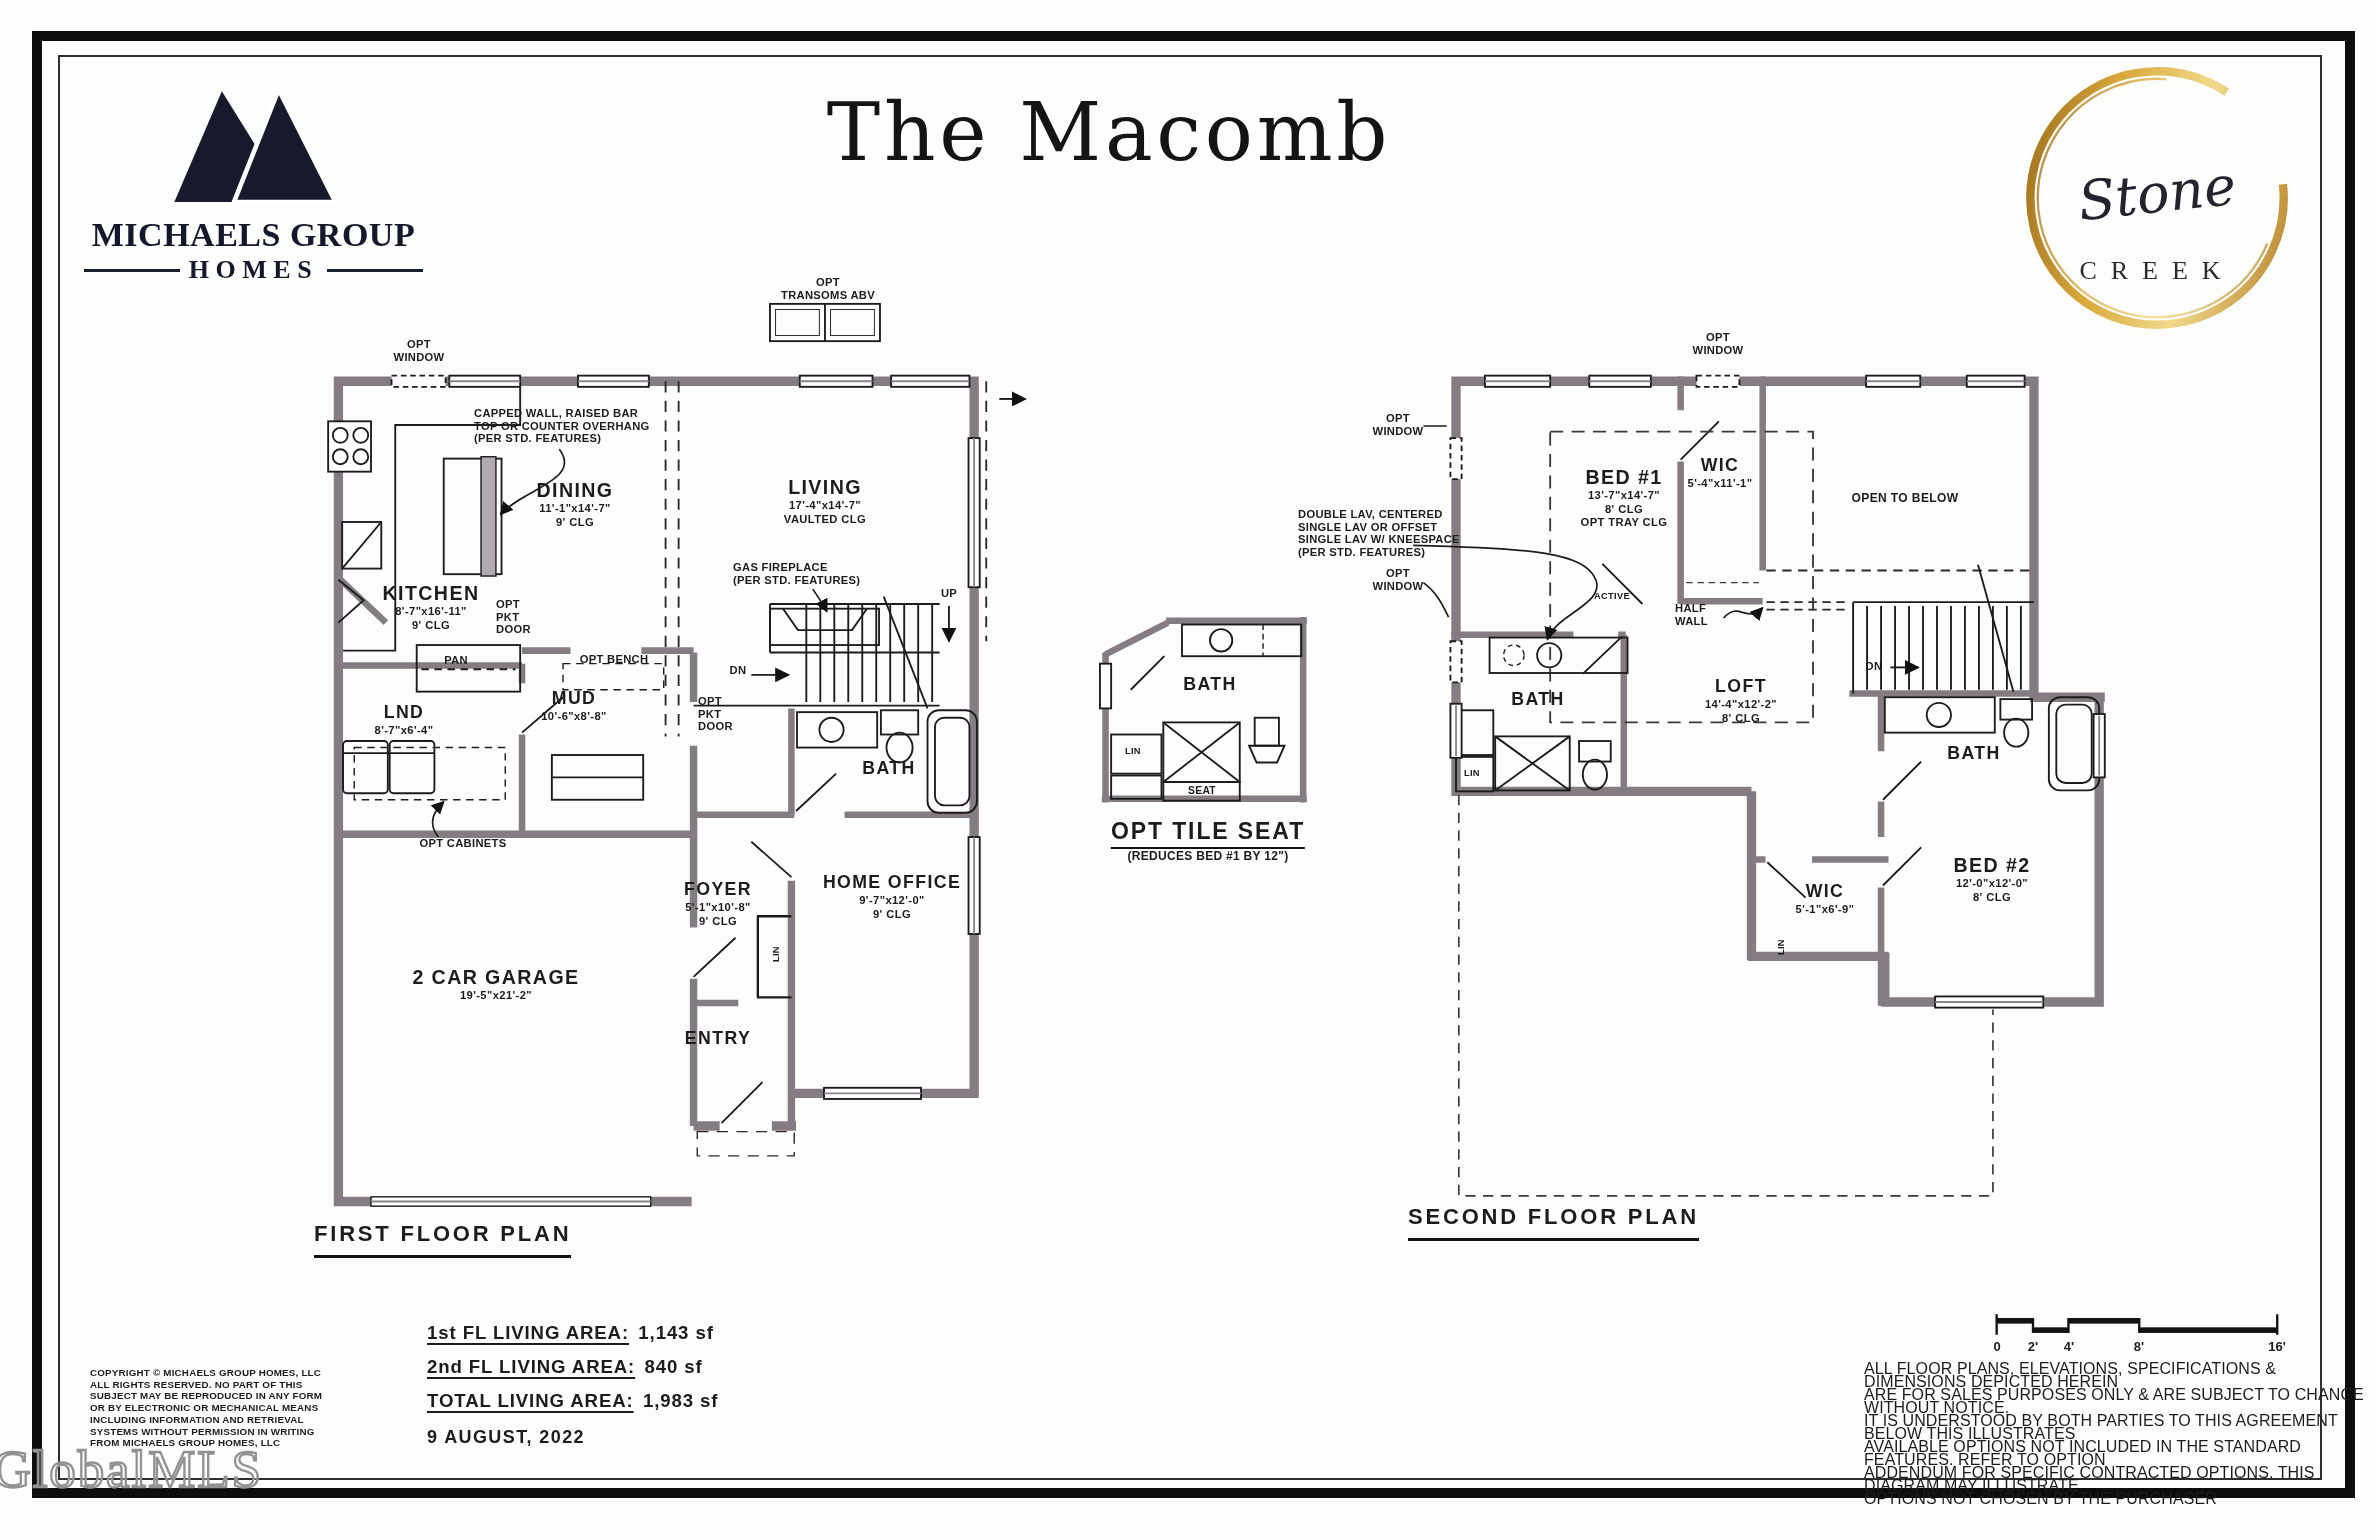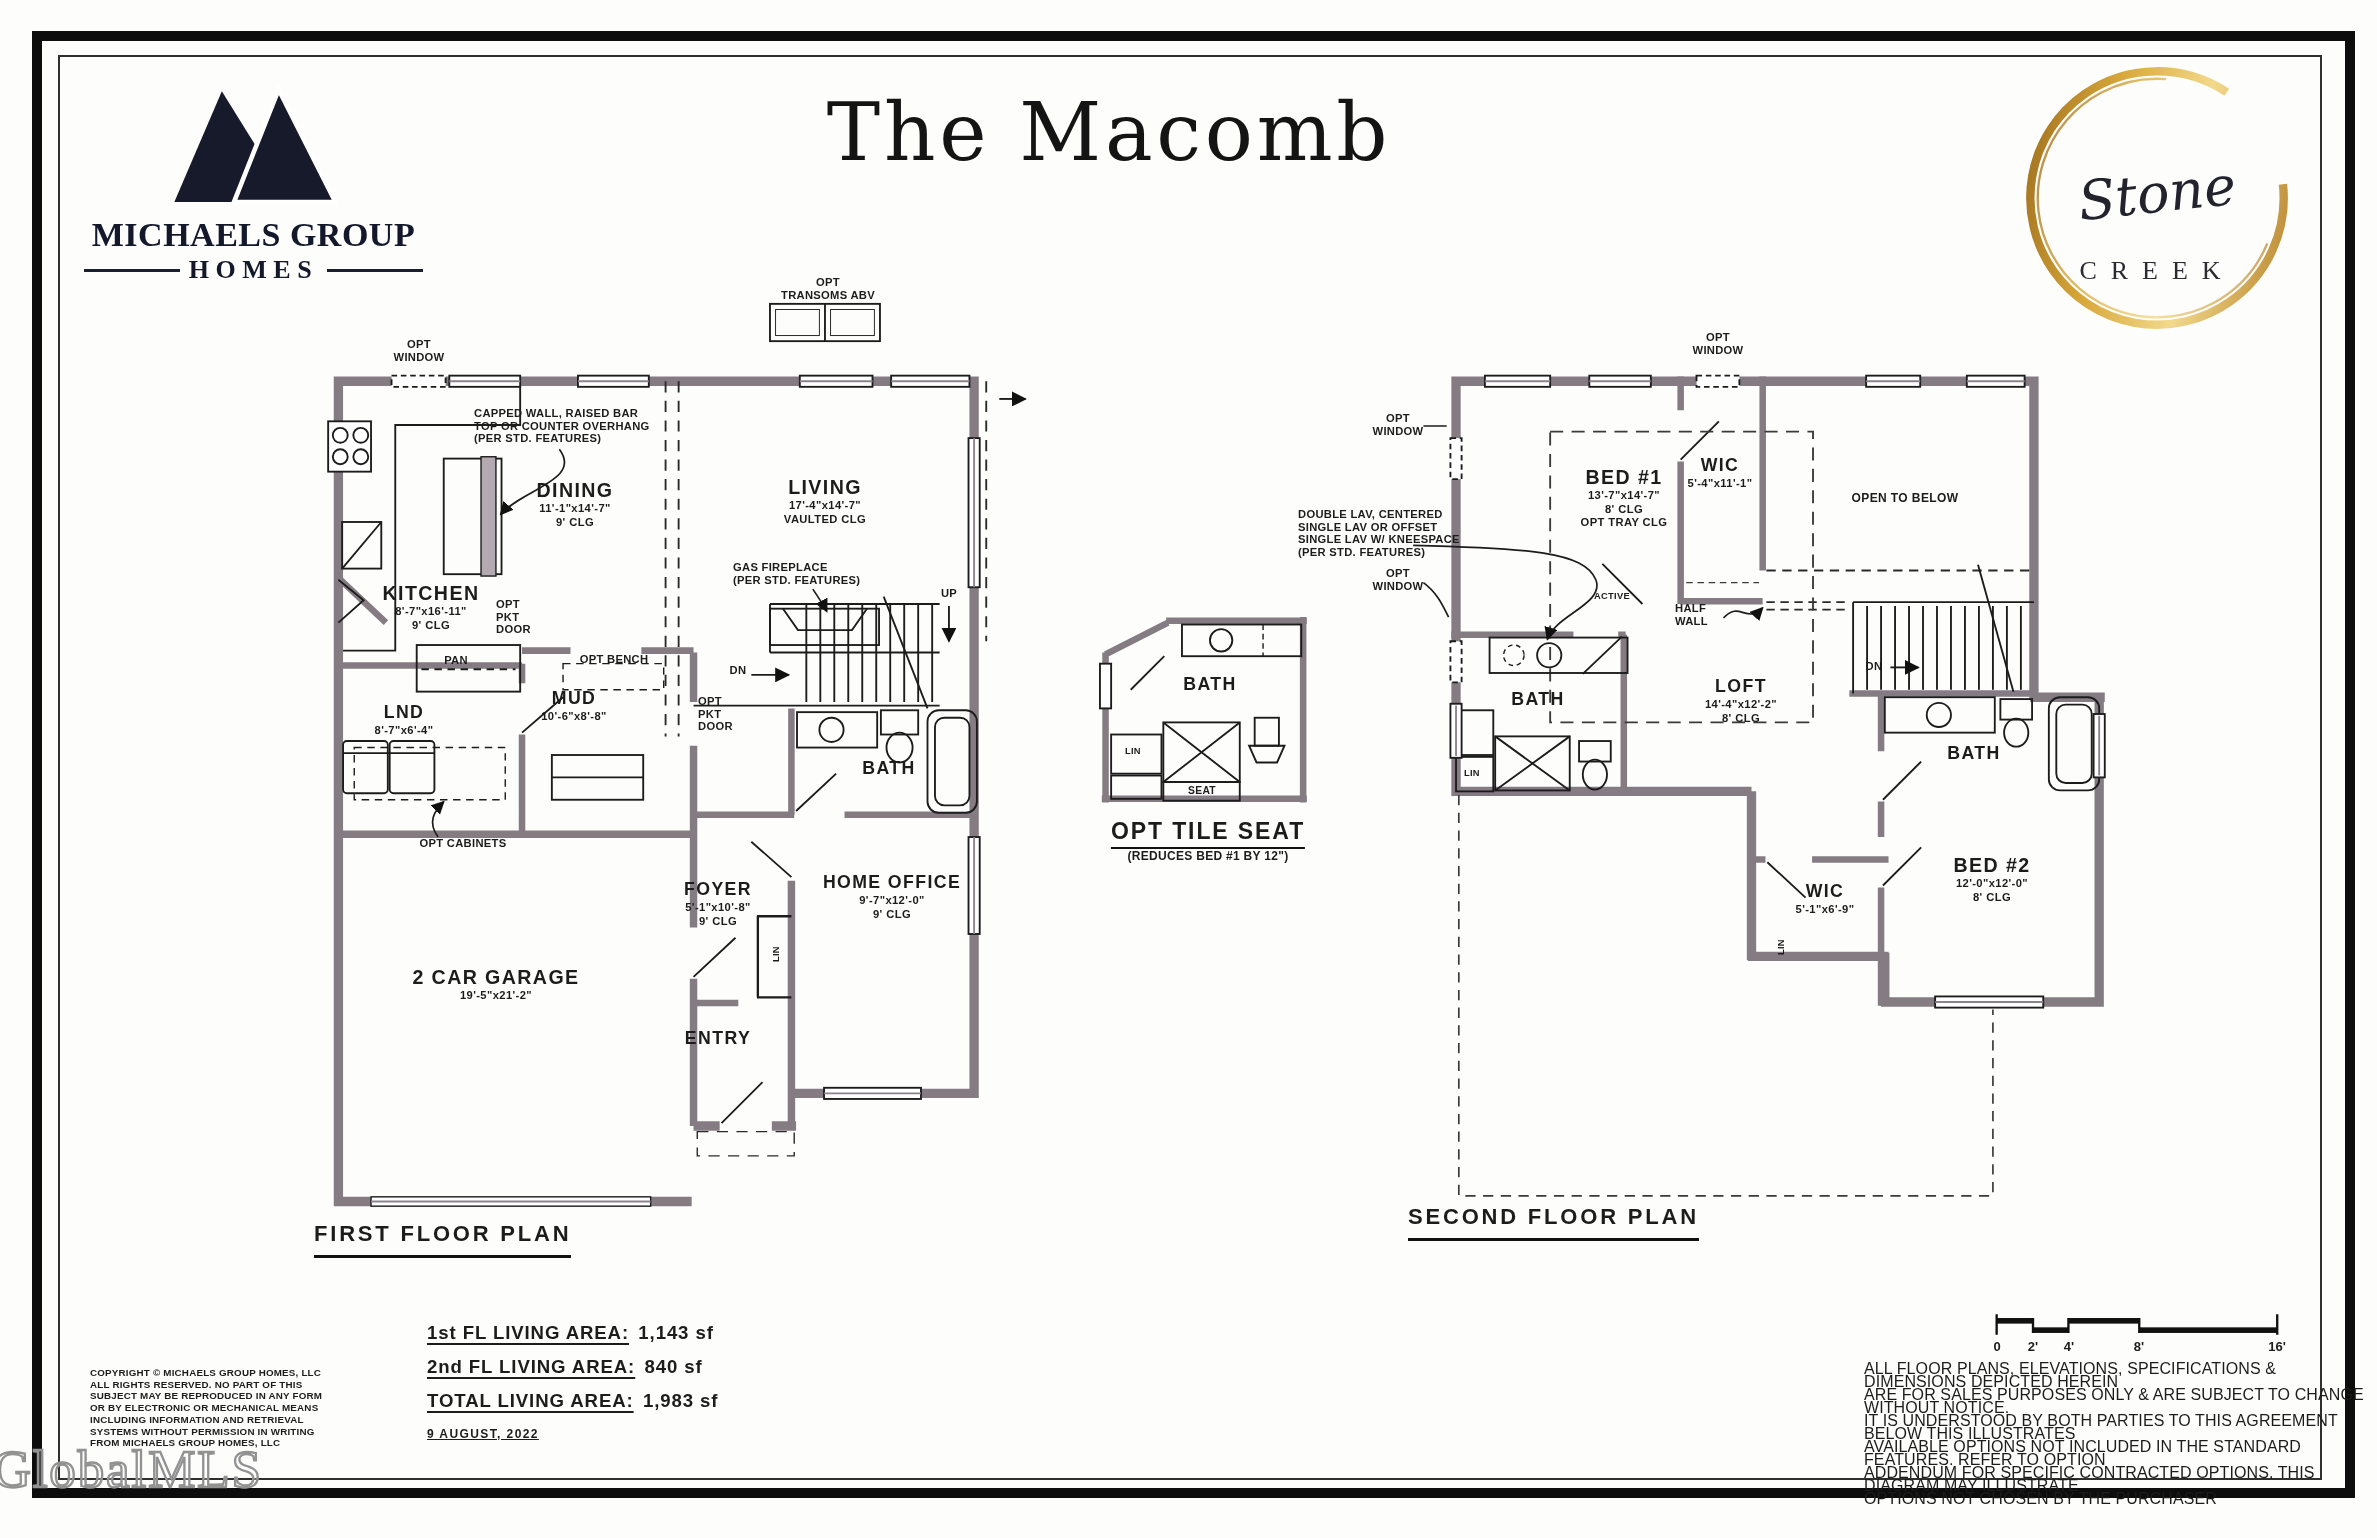--- a/index.html
+++ b/index.html
@@ -29,21 +29,21 @@
                font-family:"DejaVu Serif",serif;font-size:80px;letter-spacing:3.7px;color:#141414;white-space:nowrap;}
   .stone{position:absolute;left:2021px;top:58px;width:272px;height:280px;z-index:2;}
   .stone .script{position:absolute;left:50%;top:104px;transform:translateX(-50%) rotate(-6deg);
                  font-family:"DejaVu Serif",serif;font-style:italic;font-size:54px;color:#23232e;}
   .stone .caps{position:absolute;left:50%;top:198px;transform:translateX(-50%);
                font-family:"Liberation Serif",serif;font-size:26px;letter-spacing:14px;color:#2a2a33;}
   .stats{position:absolute;left:427px;top:1322px;z-index:2;}
   .stats .row{font-weight:bold;font-size:18.6px;letter-spacing:0.9px;height:34px;}
   .stats .k{text-decoration:underline;text-underline-offset:3.7px;text-decoration-thickness:1.9px;}
   .stats .v{margin-left:9.3px;}
-  .stats .date{font-weight:bold;font-size:12px;letter-spacing:1.4px;margin-top:2.8px;text-decoration:underline;}
+  .stats .date{font-weight:bold;font-size:18px;letter-spacing:1.4px;margin-top:2.8px;}
   .copyright{position:absolute;left:90px;top:1367px;z-index:2;font-weight:bold;font-size:9.8px;line-height:11.7px;letter-spacing:0.2px;}
   .disclaimer{position:absolute;left:1864px;top:1362px;z-index:2;font-weight:normal;font-size:16px;line-height:13px;letter-spacing:0.1px;}
   .scale-labels span{position:absolute;font-weight:bold;font-size:13px;z-index:2;transform:translateX(-50%);}
   .watermark{position:absolute;left:-7.5px;top:1439px;z-index:6;font-family:"Liberation Serif",serif;
              font-size:53px;letter-spacing:1.9px;color:rgba(255,255,255,.25);
              -webkit-text-stroke:2.3px #929292;}
   .detail-title{position:absolute;z-index:2;font-weight:bold;font-size:23px;letter-spacing:1.9px;
                 border-bottom:2.8px solid #111;padding-bottom:1.9px;transform:translateX(-50%);}
 </style>
 </head>

